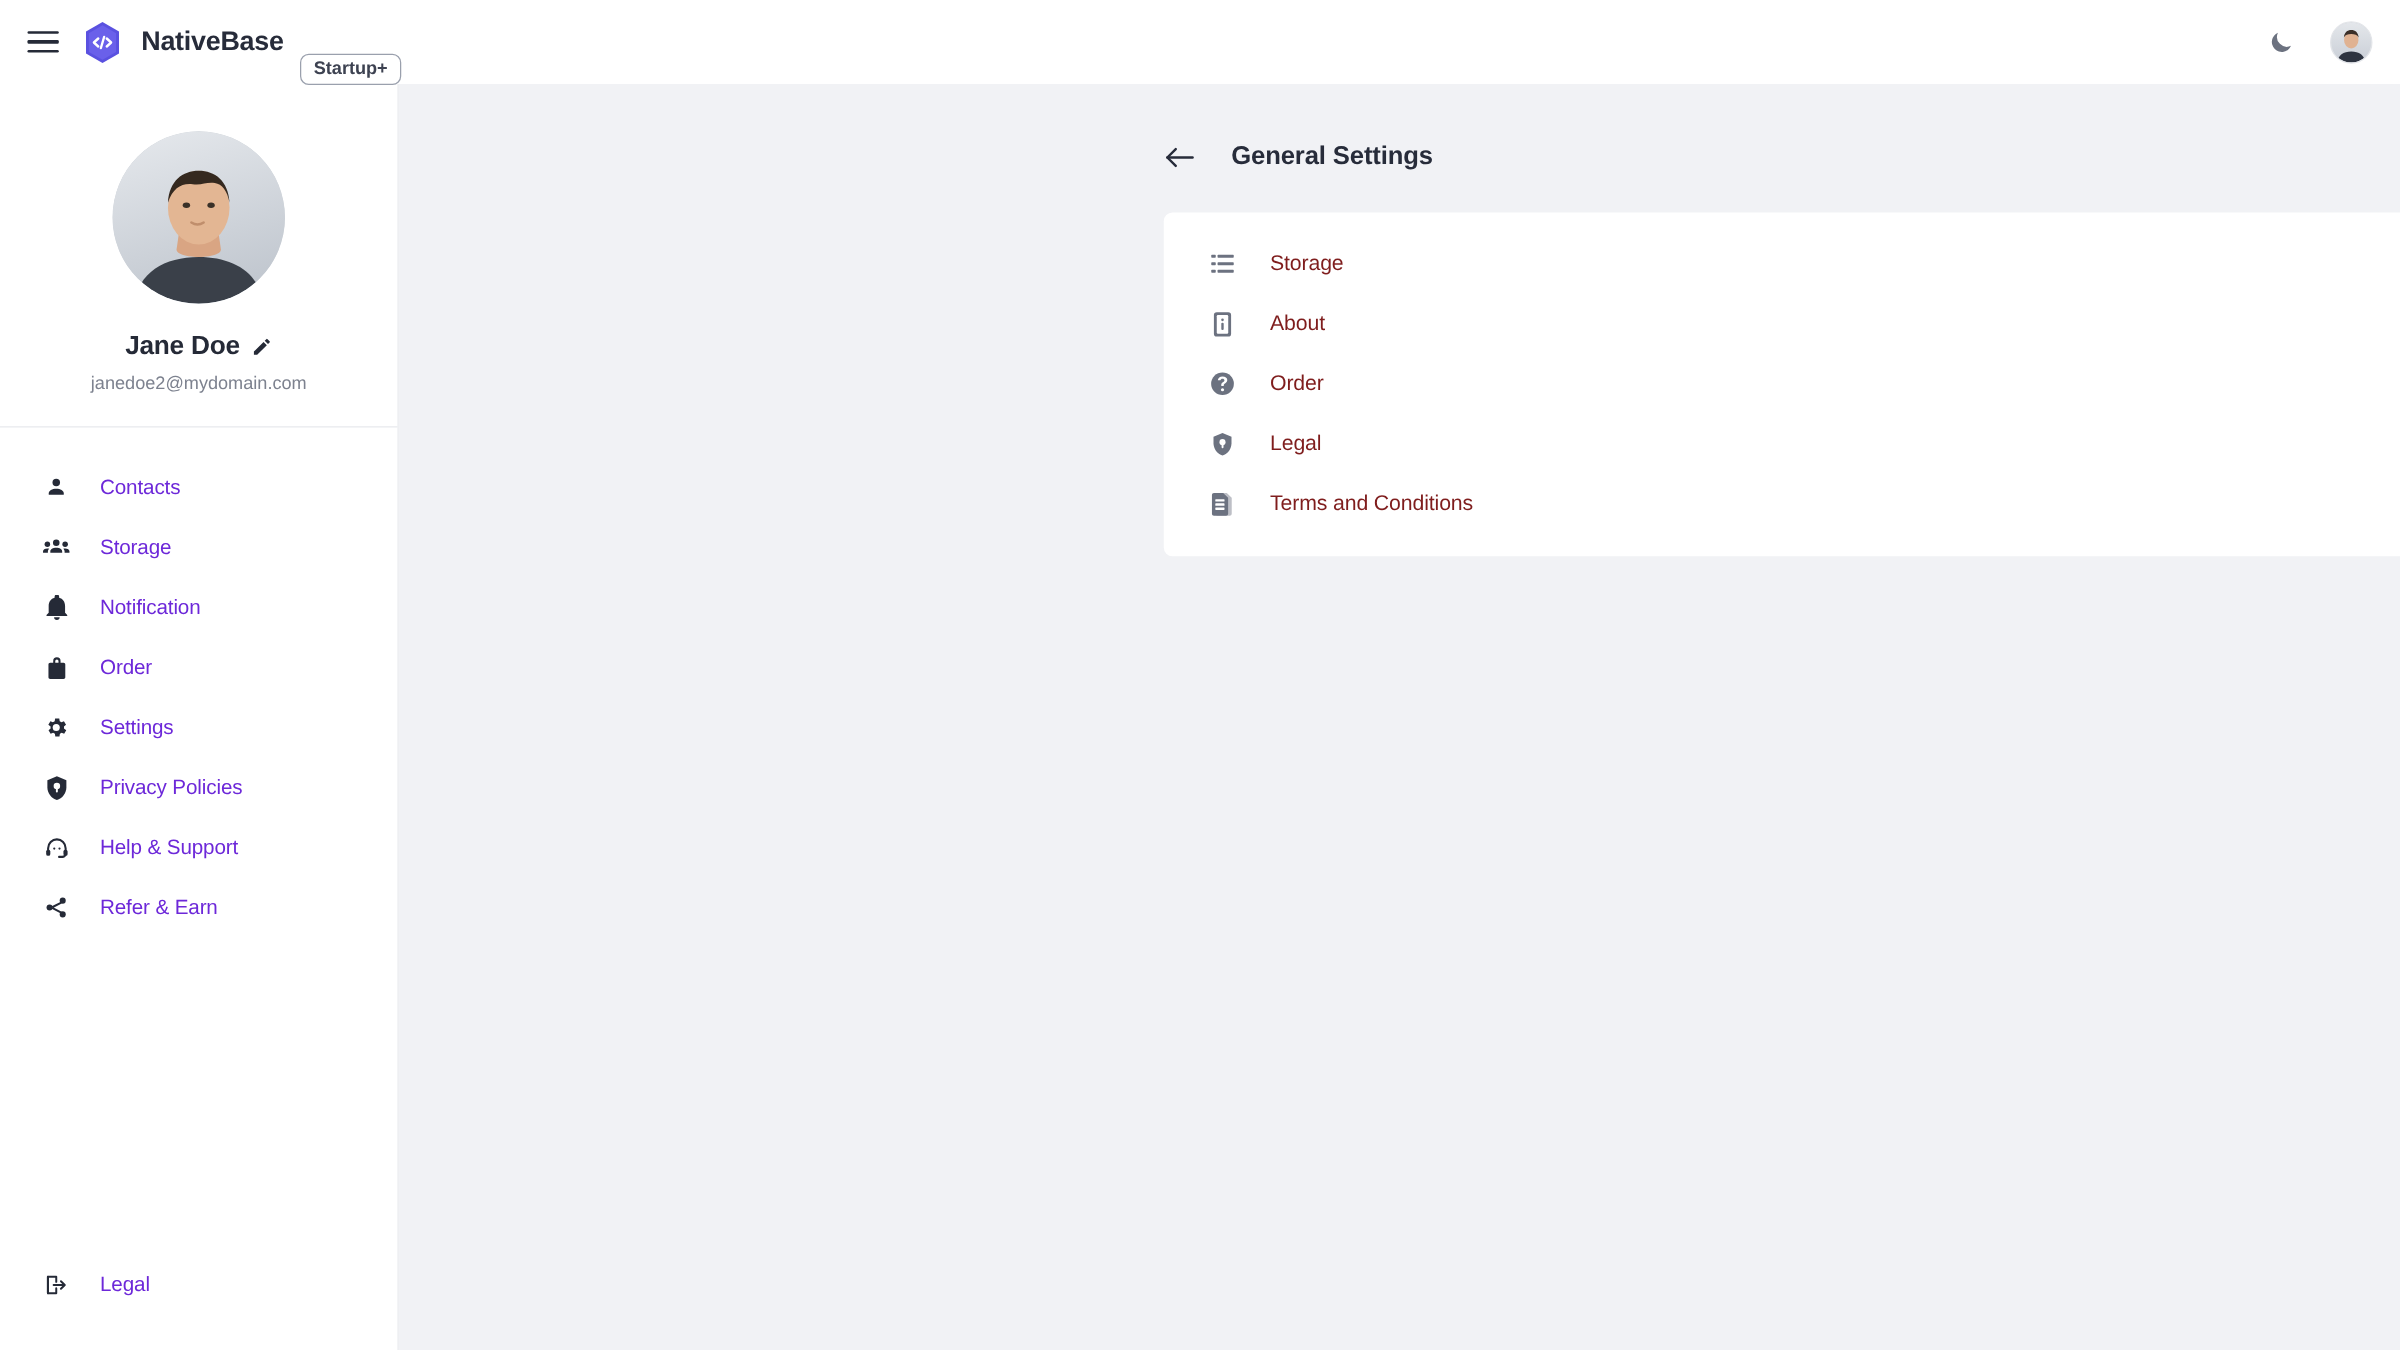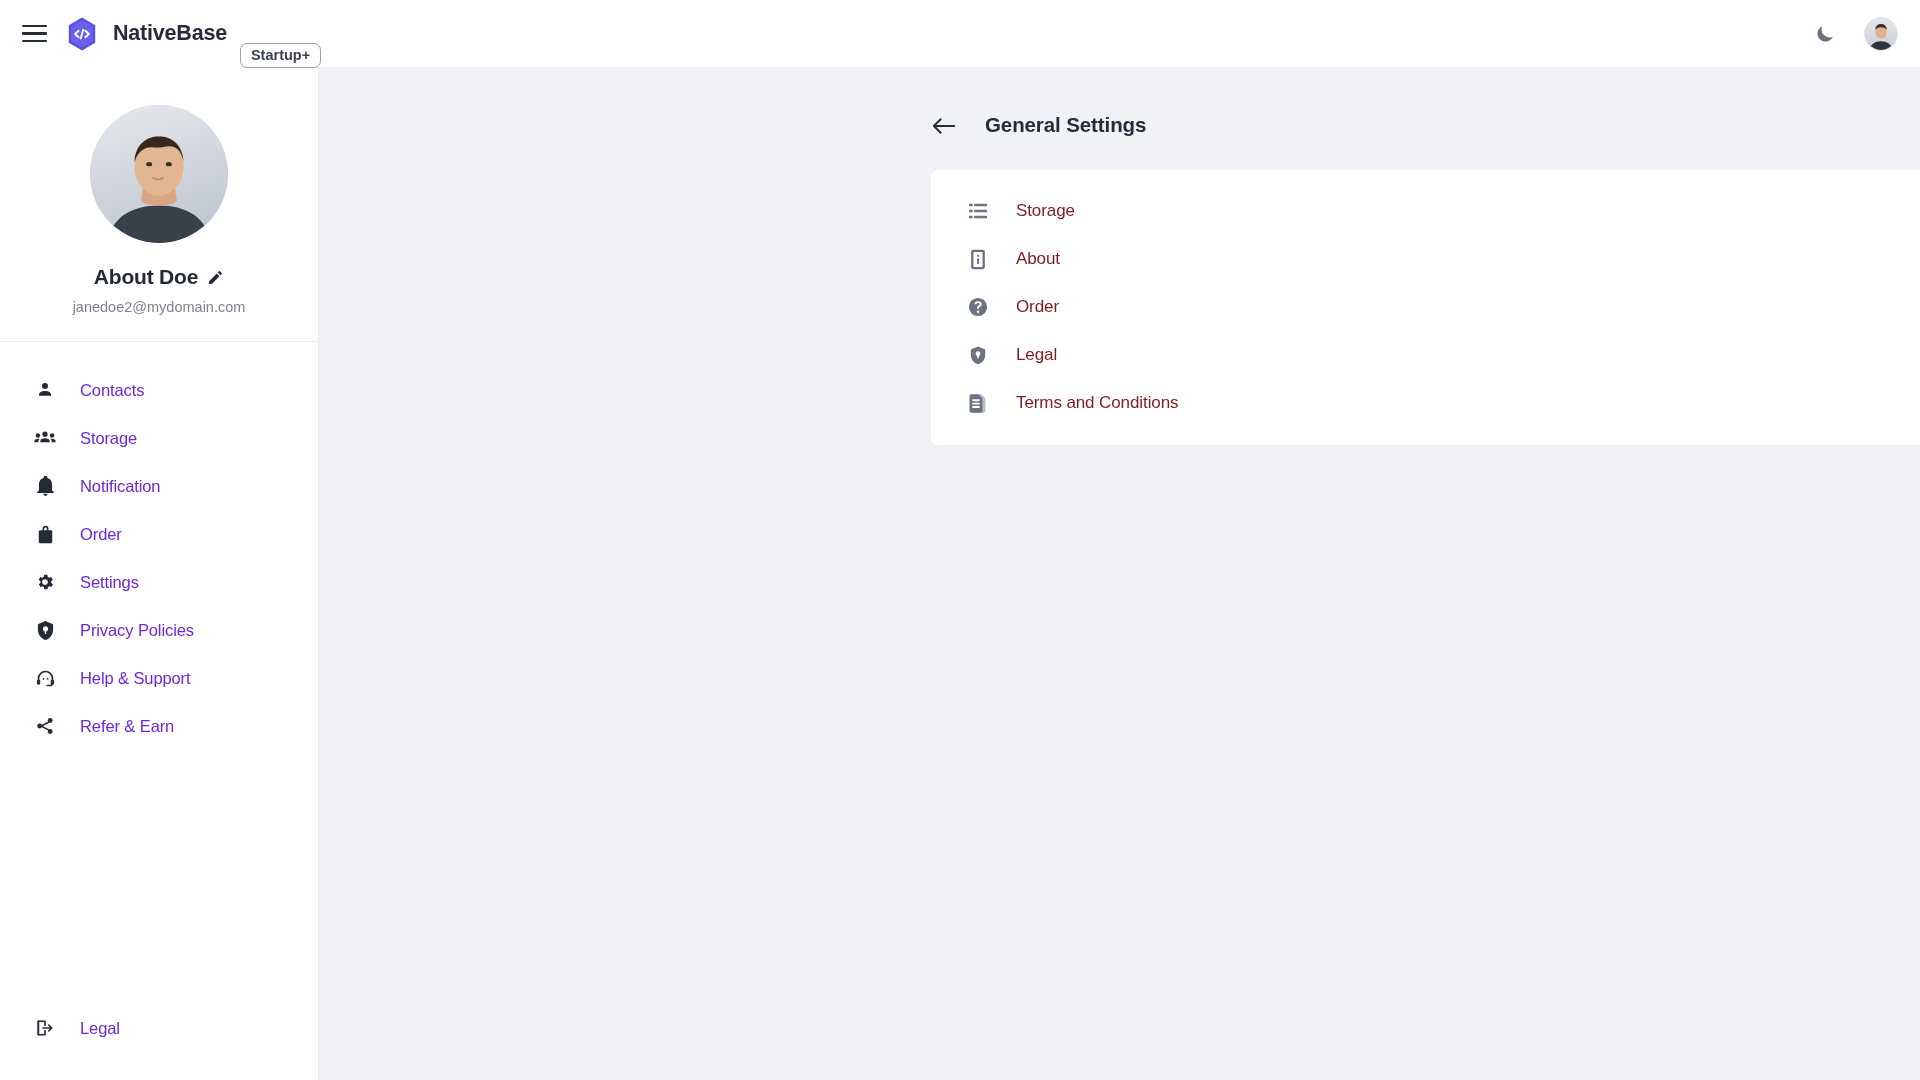--- a/index.html
+++ b/index.html
@@ -211,21 +211,21 @@
               <path d="M52 96c0 8 36 8 36 0l-2-14H54z" fill="#d9a583"></path>
               <ellipse cx="70" cy="62" rx="25" ry="30" fill="#e3b693"></ellipse>
               <path d="M45 58c1-18 12-26 25-26s24 8 25 26c-2-10-6-15-12-16-7-1-10 2-18 1-9-1-16 3-20 15z" fill="#35291f"></path>
               <ellipse cx="60" cy="60" rx="3" ry="2.2" fill="#3a3128"></ellipse>
               <ellipse cx="80" cy="60" rx="3" ry="2.2" fill="#3a3128"></ellipse>
               <path d="M64 74c3 2 7 2 10 0" stroke="#c08e6c" stroke-width="2" fill="none" stroke-linecap="round"></path>
             </g>
           </svg>
         </div>
         <div class="profile-name-row">
-          <span class="profile-name">About Doe</span>
+          <span class="profile-name">Jane Doe</span>
           <span>
             <svg class="pencil" viewBox="0 0 24 24" fill="#252a37">
               <path d="M3 17.3V21h3.7L17.6 10.1l-3.7-3.7zM20.7 7a1 1 0 0 0 0-1.4l-2.3-2.3a1 1 0 0 0-1.4 0l-1.8 1.8 3.7 3.7z"></path>
             </svg>
           </span>
         </div>
         <div class="profile-email">janedoe2@mydomain.com</div>
       </div>
 
       <nav class="nav">

